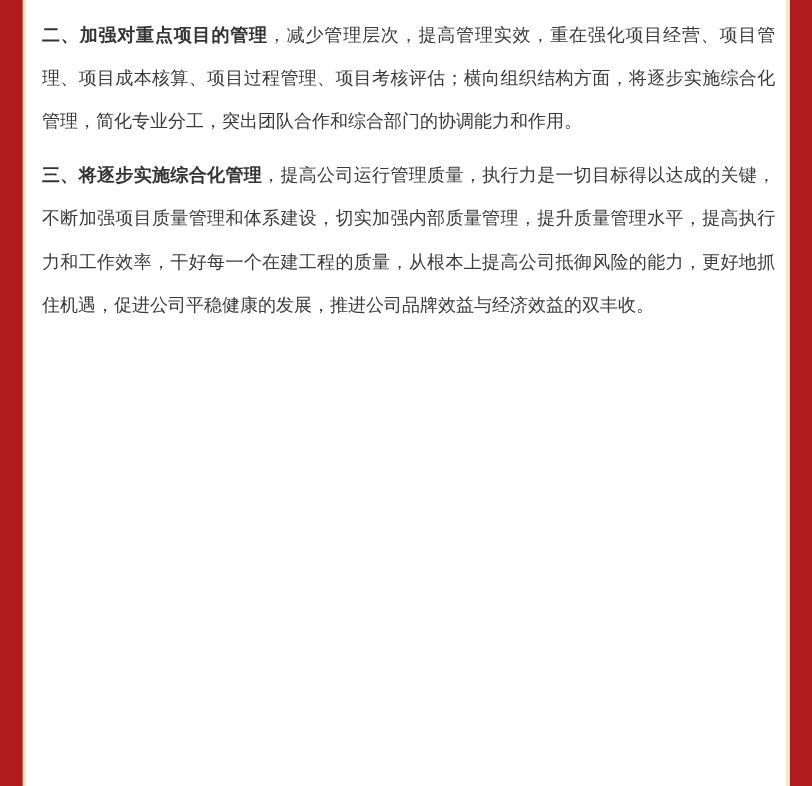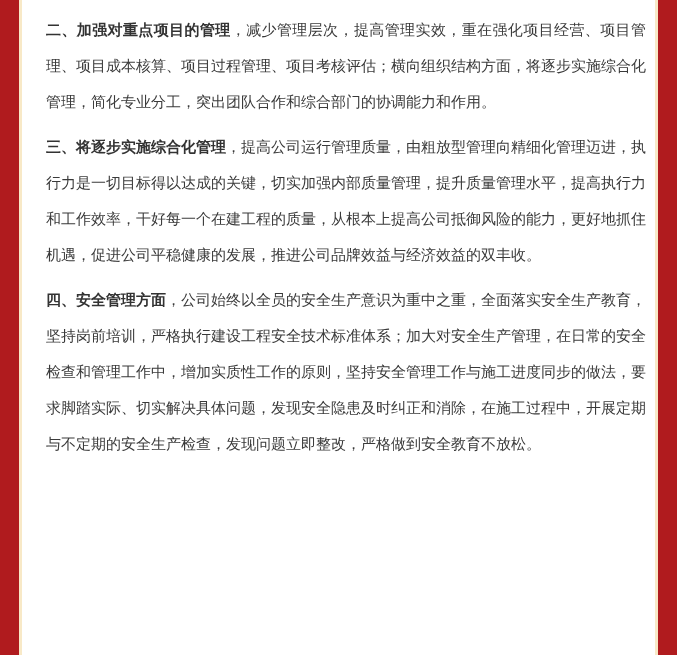--- a/index.html
+++ b/index.html
@@ -32,21 +32,21 @@
     background: #f8e9c7;
   }
   .edge-strip.left { left: 19px; }
   .edge-strip.right { right: 19px; }
   .content {
     position: absolute;
     left: 22px;
     right: 22px;
     top: 0;
     bottom: 0;
-    padding: 12px 9px 0 24px;
+    padding: 12px 9px 0 13px;
     box-sizing: border-box;
   }
   .para {
     margin: 0 0 9px 0;
     font-size: 15px;
     line-height: 36px;
     color: #3a3a3a;
     text-align: justify;
     text-justify: inter-ideograph;
     letter-spacing: 0;
@@ -67,22 +67,19 @@
   <div class="edge-bar right"></div>
   <div class="edge-strip right"></div>
 
   <div class="content">
 
     <p class="para">
       <span class="lead">二、加强对重点项目的管理</span><span class="body-text">，减少管理层次，提高管理实效，重在强化项目经营、项目管理、项目成本核算、项目过程管理、项目考核评估；横向组织结构方面，将逐步实施综合化管理，简化专业分工，突出团队合作和综合部门的协调能力和作用。</span>
     </p>
 
     <p class="para">
-      <span class="lead">三、将逐步实施综合化管理</span><span class="body-text">，提高公司运行管理质量，由粗放型管理向精细化管理迈进，执行力是一切目标得以达成的关键，切实加强内部质量管理，提升质量管理水平，提高执行力和工作效率，干好每一个在建工程的质量，从根本上提高公司抵御风险的能力，更好地抓住机遇，促进公司平稳健康的发展，推进公司品牌效益与经济效益的双丰收。</span>
+      <span class="lead">三、将逐步实施综合化管理</span><span class="body-text">，提高公司运行管理质量，执行力是一切目标得以达成的关键，不断加强项目质量管理和体系建设，切实加强内部质量管理，提升质量管理水平，提高执行力和工作效率，干好每一个在建工程的质量，从根本上提高公司抵御风险的能力，更好地抓住机遇，促进公司平稳健康的发展，推进公司品牌效益与经济效益的双丰收。</span>
     </p>
 
-    <p class="para">
-      <span class="lead">四、安全管理方面</span><span class="body-text">，公司始终以全员的安全生产意识为重中之重，全面落实安全生产教育，坚持岗前培训，严格执行建设工程安全技术标准体系；加大对安全生产管理，在日常的安全检查和管理工作中，增加实质性工作的原则，坚持安全管理工作与施工进度同步的做法，要求脚踏实际、切实解决具体问题，发现安全隐患及时纠正和消除，在施工过程中，开展定期与不定期的安全生产检查，发现问题立即整改，严格做到安全教育不放松。</span>
-    </p>
 
 
   </div>
 </div>
 
 </body></html>

